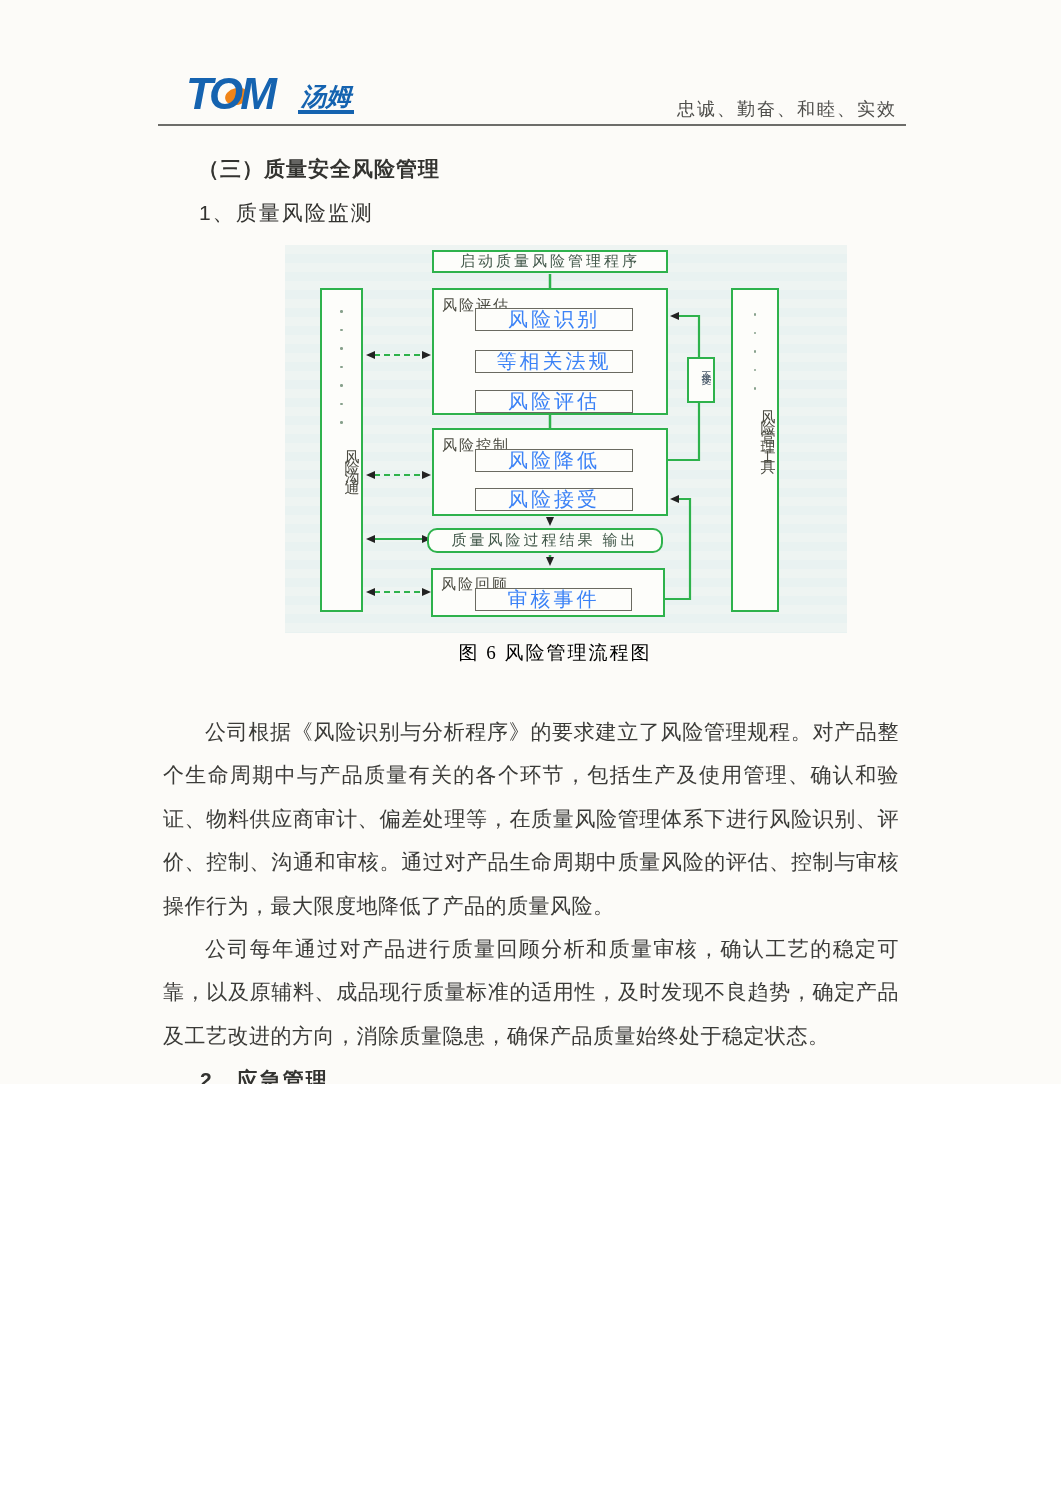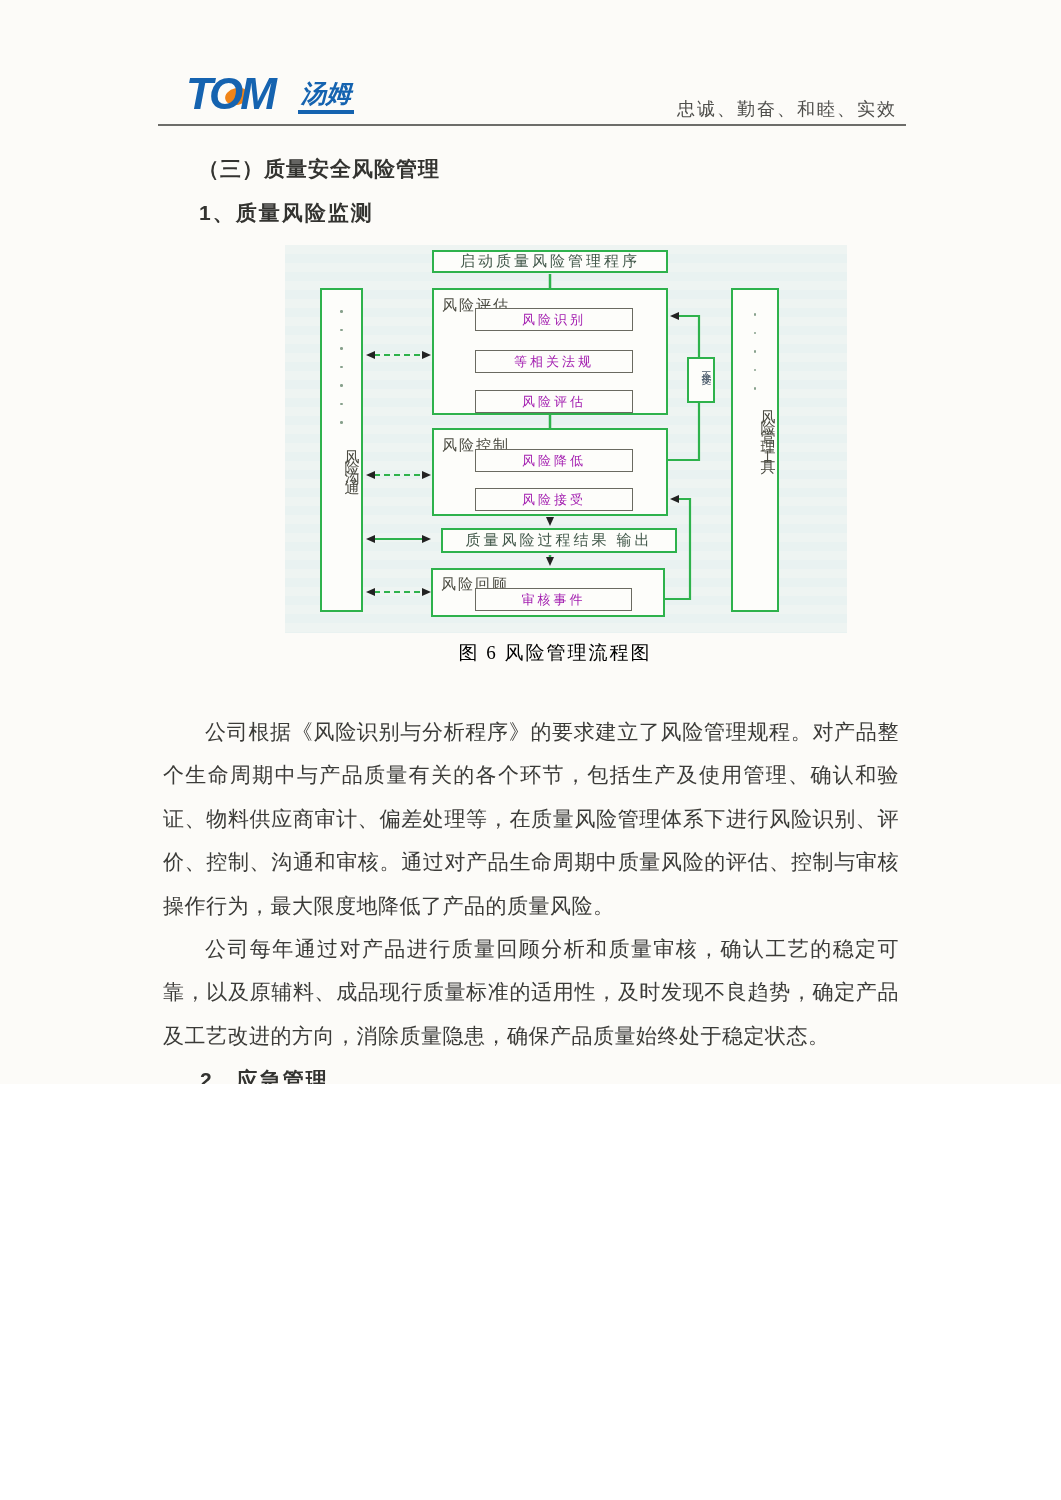--- a/index.html
+++ b/index.html
@@ -9,40 +9,40 @@
     background:#fcfbf8; overflow:hidden;
     font-family:"Liberation Serif", serif; color:#3b3b38;
   }
 
   
   .logo { position:absolute; left:186px; top:72px; width:220px; height:50px; }
   .logo-orange { position:absolute; left:39px; top:16px; width:24px; height:17px;
     background:#f08418; border-radius:50%; transform:rotate(-12deg); }
   .logo-tom { position:absolute; left:0; top:0; font-family:"Liberation Sans", sans-serif;
     font-size:44px; font-weight:bold; font-style:italic; letter-spacing:-3px; color:#1563b0; line-height:44px; }
-  .logo-cn { position:absolute; left:112px; top:11px; font-family:Liberation Mono, monospace;
+  .logo-cn { position:absolute; left:112px; top:11px; font-family:Liberation Sans, sans-serif;
     font-size:25px; font-weight:bold; font-style:italic; color:#1563b0;
     border-bottom:4px solid #1563b0; padding:0 3px 1px 3px; line-height:26px; }
   .slogan { position:absolute; right:164px; top:97px; font-size:18px; color:#4f4f4c; letter-spacing:2px; }
   .header-rule { position:absolute; left:158px; top:124px; width:748px; height:2px; background:#6d6d6a; }
 
   
   .h1 { position:absolute; left:198px; top:155px; font-family:"Liberation Sans", sans-serif;
     font-size:21px; font-weight:bold; color:#333330; letter-spacing:1px; }
   .h2 { position:absolute; left:199px; top:199px; font-family:"Liberation Sans", sans-serif;
-    font-size:21px; font-weight:bold; color:#333330; letter-spacing:2px; }
+    font-size:21px; font-weight:normal; color:#333330; letter-spacing:2px; }
 
   
   .diagram { position:absolute; left:285px; top:245px; width:562px; height:388px;
     background:repeating-linear-gradient(180deg,#eef4f2 0px,#eef4f2 9px,#e9f2f1 9px,#e9f2f1 18px);
     font-family:"Liberation Sans", sans-serif;padding-left:40px; }
   .gbox { position:absolute; border:2px solid #2eb24c; background:#fdfdfa; }
   .ibox { position:absolute; border:1px solid #6a6a60; background:#fdfdfa;
     display:flex; align-items:center; justify-content:center;
-    font-size:13px; color:#a21caf; letter-spacing:3px; }
+    font-size:20px; color:#3b82f6; letter-spacing:3px; }
   .clabel { position:absolute; font-size:15px; color:#4a4a40; letter-spacing:2px; }
   .centertext { display:flex; align-items:center; justify-content:center; letter-spacing:3px; }
   .greentext { color:#42584a; font-size:15px; }
   .vtext { position:absolute; left:0; right:0; writing-mode:vertical-rl; text-orientation:upright;
     margin:0 auto; font-size:15px; color:#4a4a40; letter-spacing:10px; }
   .dotcol { position:absolute; left:0; right:0; display:flex; flex-direction:column; align-items:center; }
   .dot { width:2.5px; height:2.5px; border-radius:50%; background:#87a18c; margin:8px 0; }
   .svglayer { position:absolute; left:0; top:0; pointer-events:none; }
   .caption { position:absolute; left:270px; top:640px; width:570px; text-align:center;
     font-size:19px; color:#000000; letter-spacing:2px; }
@@ -145,21 +145,21 @@
     <div class="ibox" style="left:190px; top:63px; width:158px; height:23px;">风险识别</div>
     <div class="ibox" style="left:190px; top:105px; width:158px; height:23px;">等相关法规</div>
     <div class="ibox" style="left:190px; top:145px; width:158px; height:23px;">风险评估</div>
 
     <div class="gbox" style="left:147px; top:183px; width:236px; height:88px;">
       <div class="clabel" style="left:8px; top:6px;">风险控制</div>
     </div>
     <div class="ibox" style="left:190px; top:204px; width:158px; height:23px;">风险降低</div>
     <div class="ibox" style="left:190px; top:243px; width:158px; height:23px;">风险接受</div>
 
-    <div class="gbox centertext greentext" style="left:156px; top:283px; width:236px; height:25px;">质量风险过程结果 输出</div>
+    <div class="gbox centertext greentext" style="left:142px; top:283px; width:236px; height:25px;border-radius:10px;">质量风险过程结果 输出</div>
 
     <div class="gbox" style="left:146px; top:323px; width:234px; height:49px;">
       <div class="clabel" style="left:8px; top:5px;">风险回顾</div>
     </div>
     <div class="ibox" style="left:190px; top:343px; width:157px; height:23px;">审核事件</div>
 
     <div class="gbox" style="left:402px; top:112px; width:28px; height:46px; z-index:2;">
       <div class="vtext" style="top:4px; font-size:10px; letter-spacing:2px; color:#4a5a6a;">不接受</div>
     </div>
   </div>

